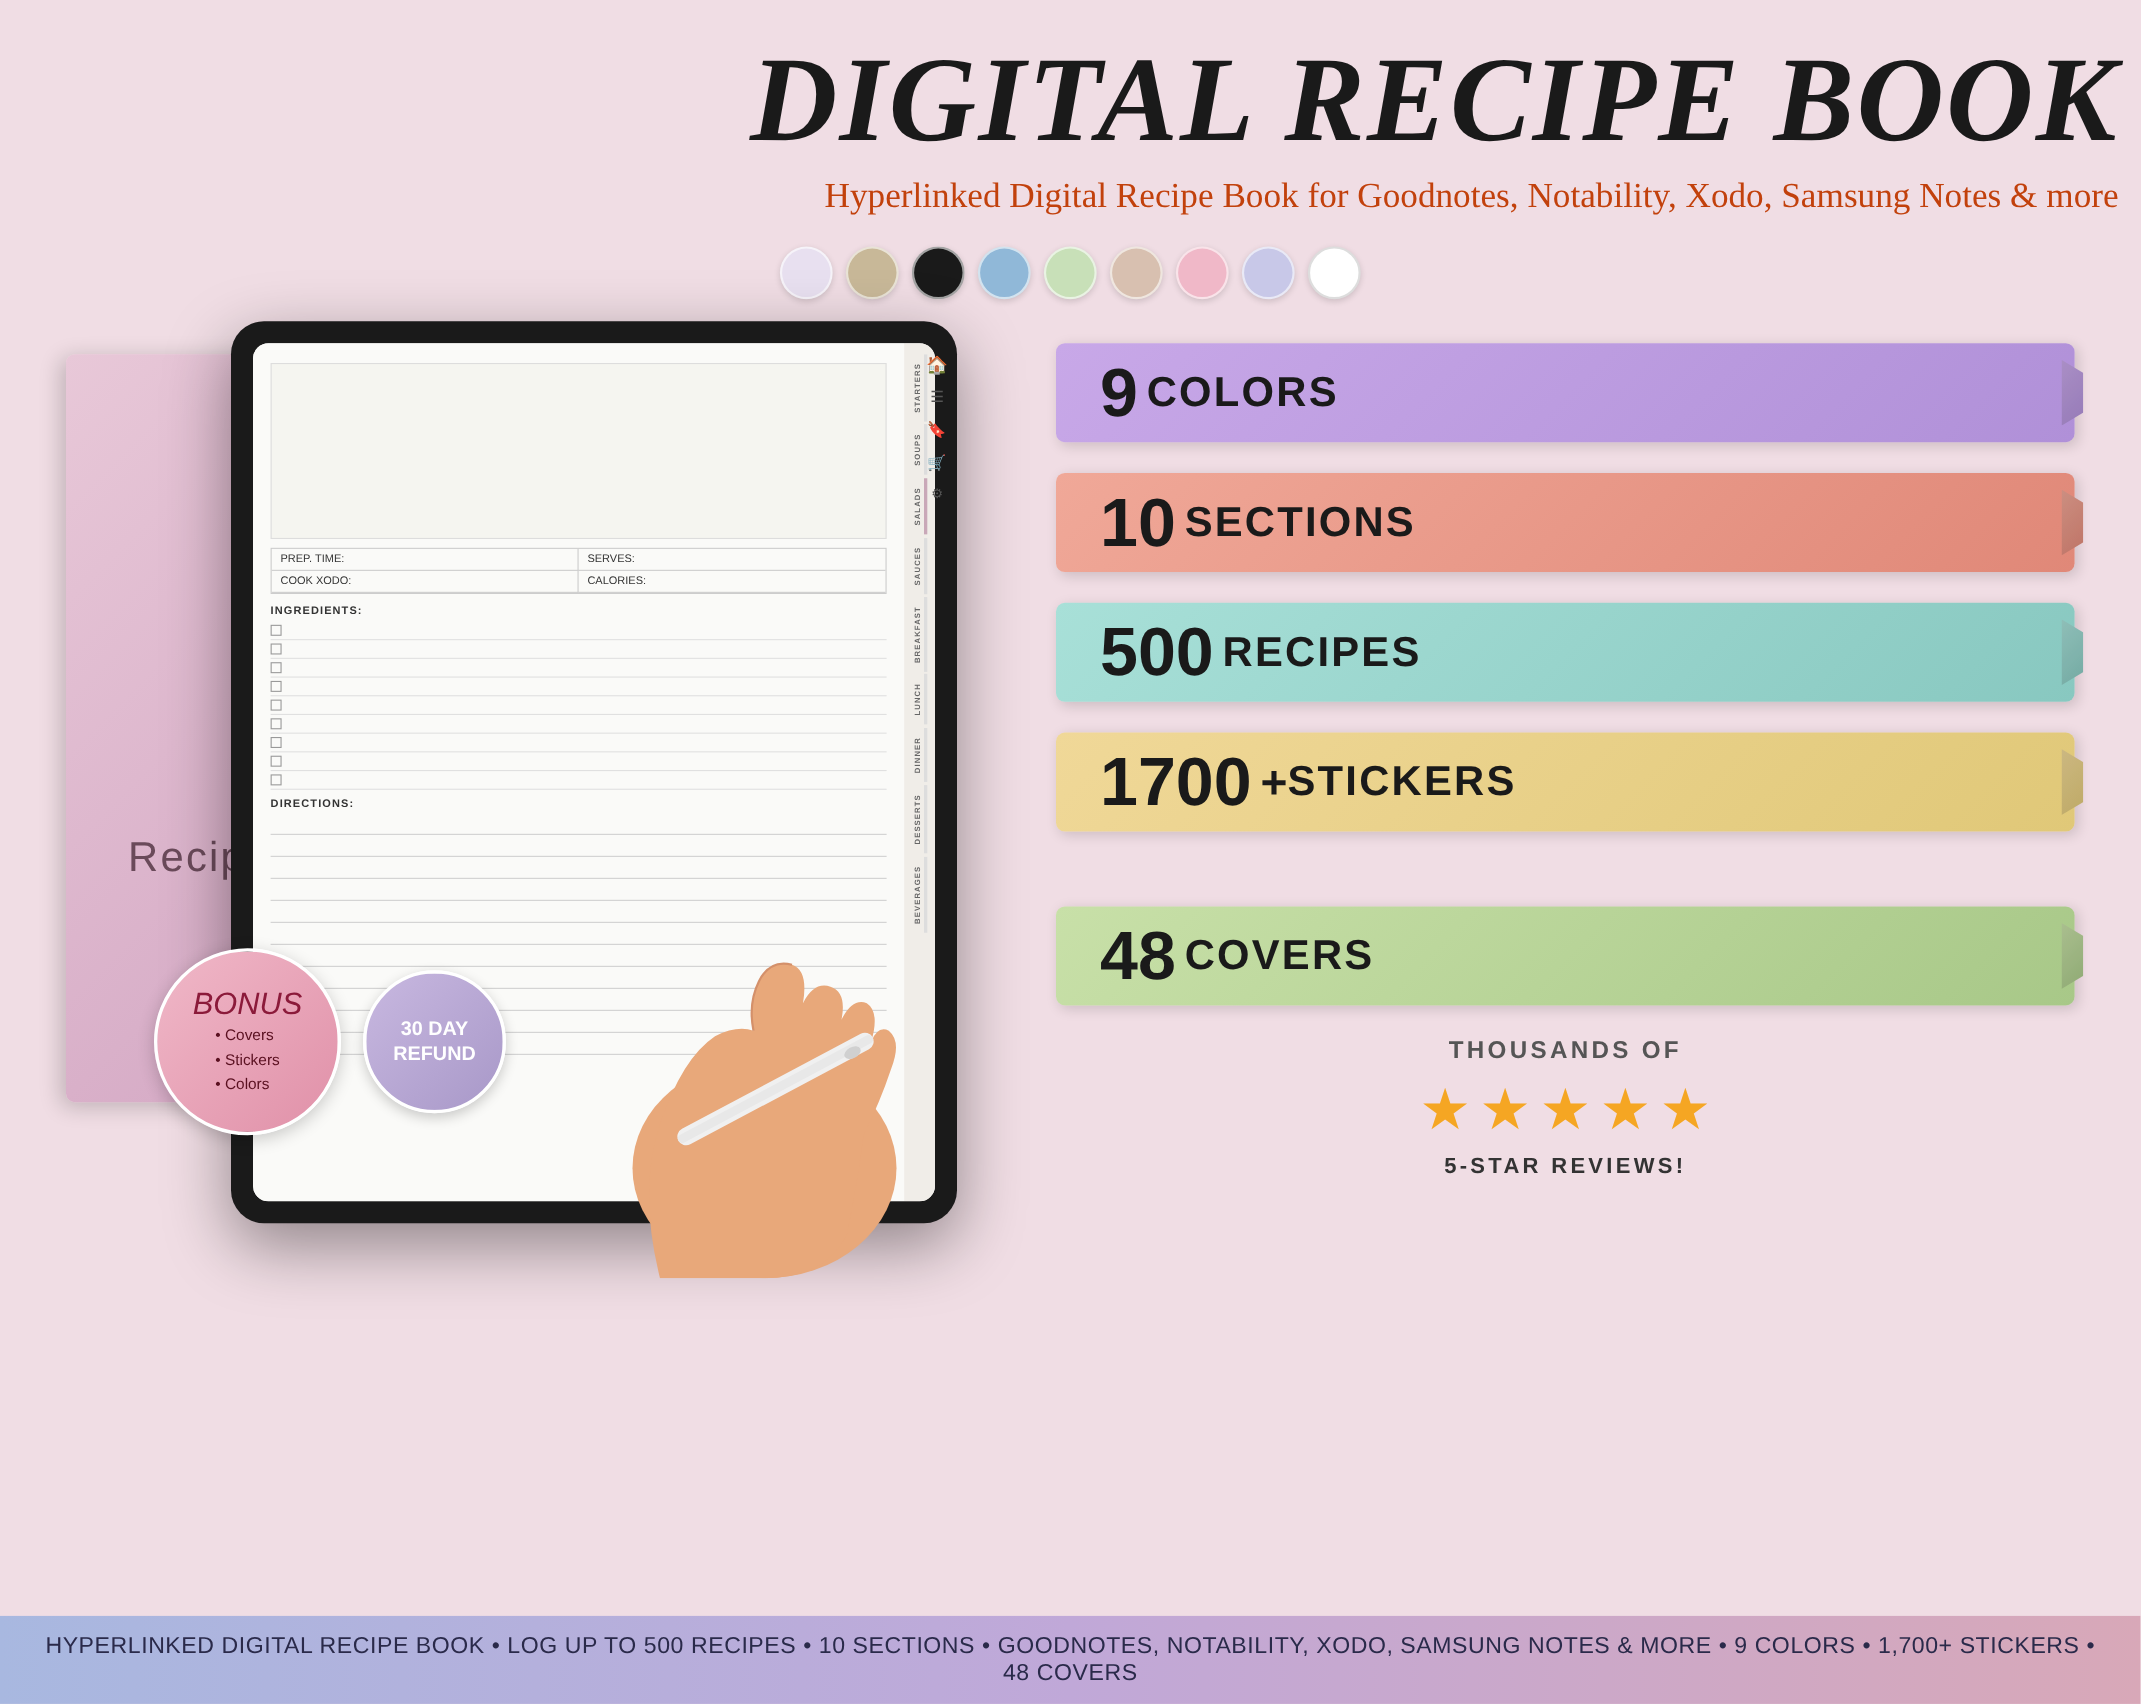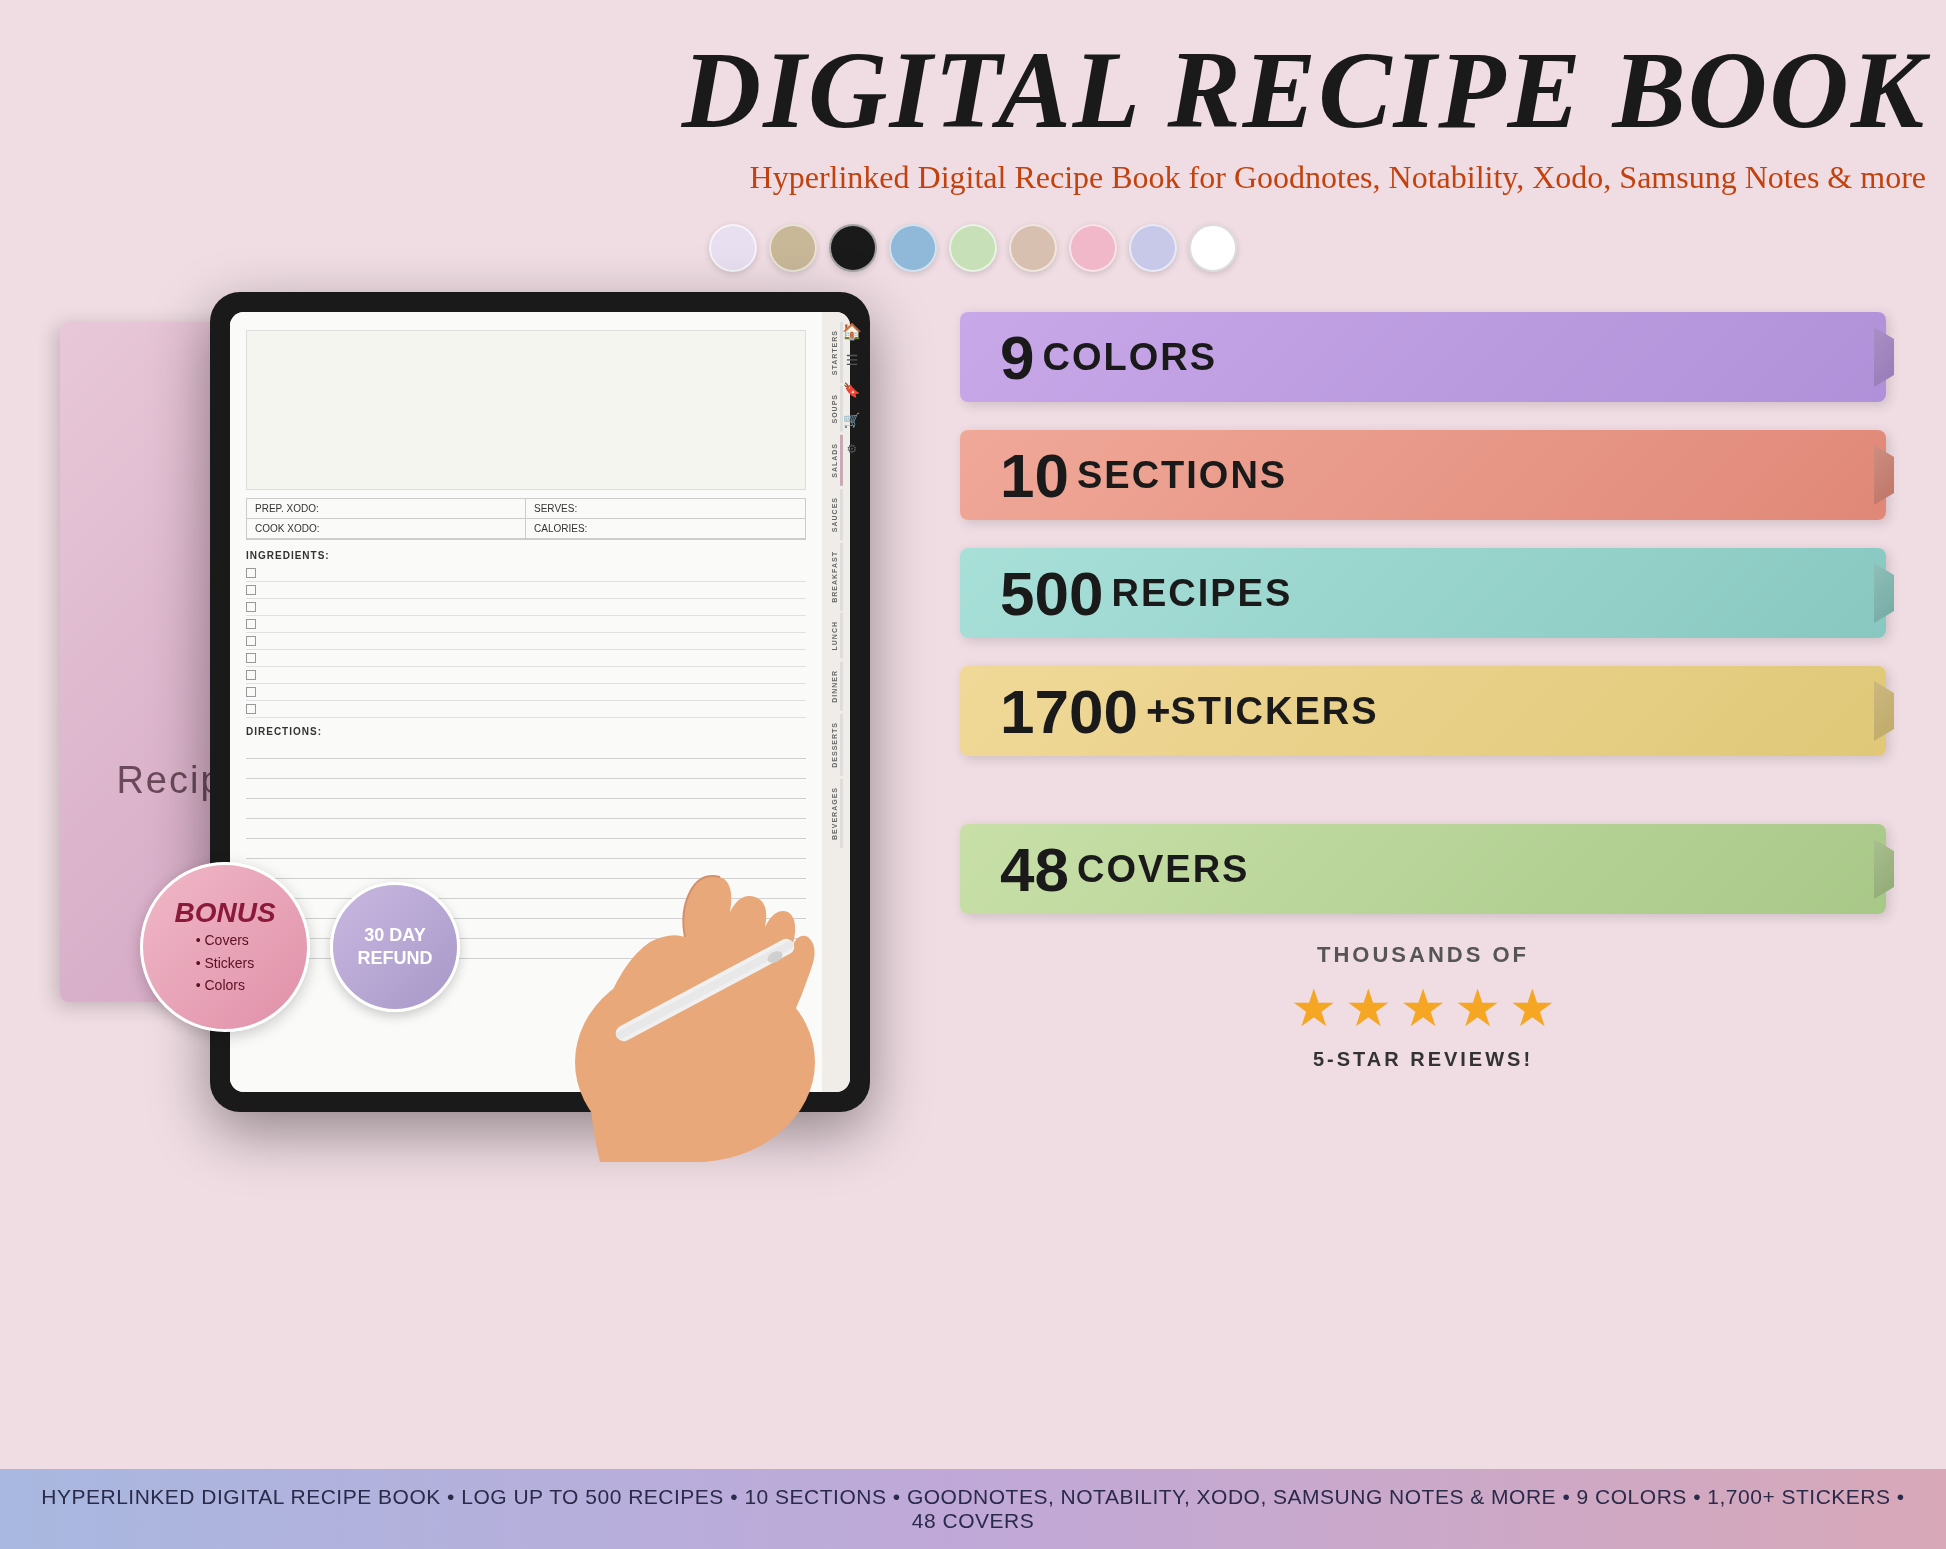--- a/index.html
+++ b/index.html
@@ -207,21 +207,21 @@
       display: flex;
       flex-direction: column;
       align-items: center;
       justify-content: center;
       text-align: center;
       box-shadow: 0 4px 15px rgba(0,0,0,0.2);
       border: 3px solid white;
     }
     .bonus-title {
       font-size: 28px;
-      font-weight: 700;
+      font-weight: 400;
       font-style: italic;
       color: #8B1a3a;
     }
     .bonus-list {
       font-size: 14px;
       color: #5a1020;
       line-height: 1.6;
       text-align: left;
       list-style: none;
     }
@@ -400,21 +400,21 @@
         <div style="width:20px;height:20px;color:#555;font-size:14px;text-align:center;">🛒</div>
         <div style="width:20px;height:20px;color:#555;font-size:12px;text-align:center;">⚙</div>
       </div>
       <div class="tablet-screen">
 
         <div class="recipe-page">
 
           <div class="recipe-image-placeholder"></div>
 
           <div class="recipe-info-grid">
-            <div class="recipe-info-cell">PREP. XODO:</div>
+            <div class="recipe-info-cell">PREP. TIME:</div>
             <div class="recipe-info-cell">SERVES:</div>
             <div class="recipe-info-cell">COOK XODO:</div>
             <div class="recipe-info-cell">CALORIES:</div>
           </div>
 
           <div class="ingredients-section">
             <div class="recipe-section-title">INGREDIENTS:</div>
             <div class="ingredient-row">
                 <div class="checkbox"></div>
               </div>

